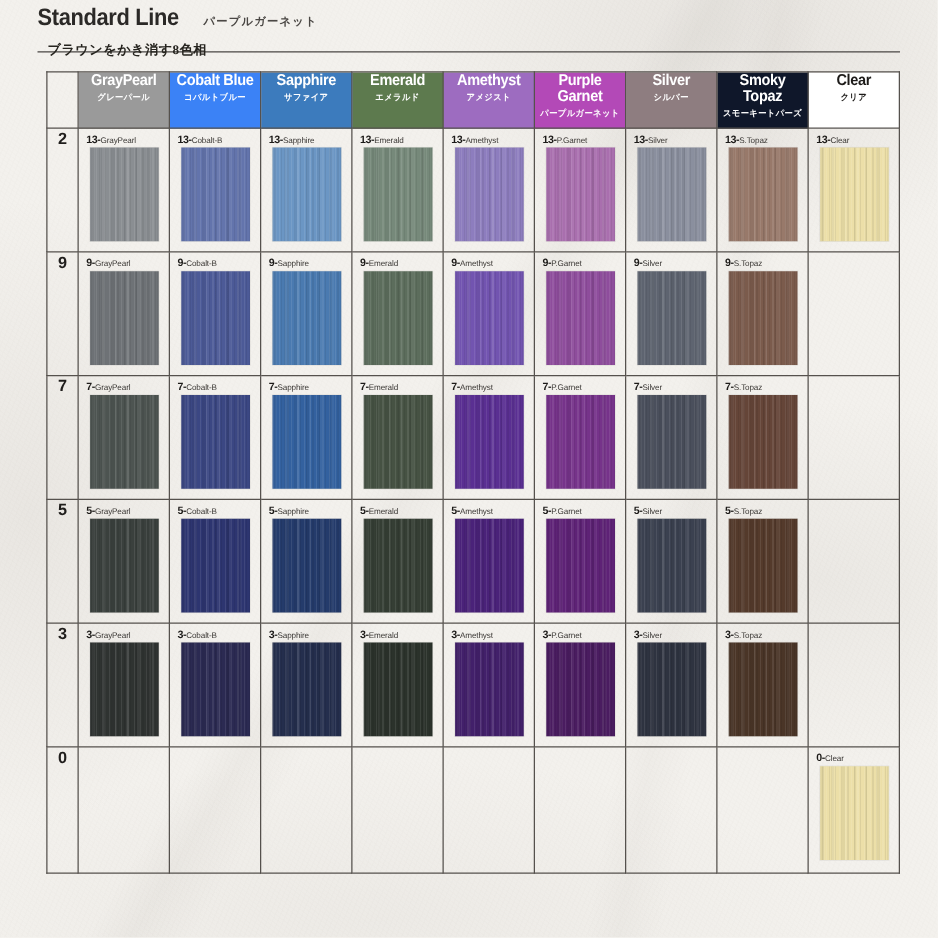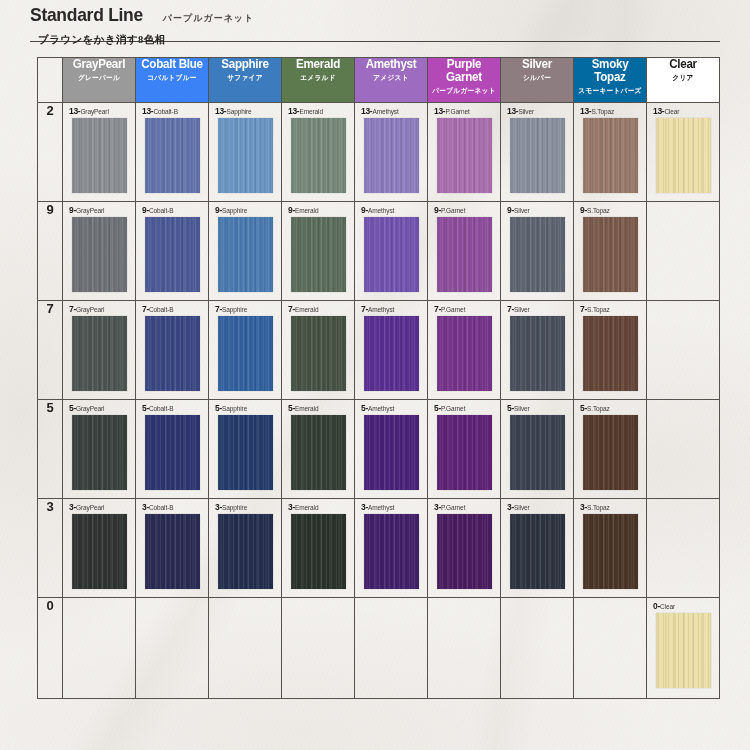--- a/index.html
+++ b/index.html
@@ -251,21 +251,21 @@
             <span class="hdr-jp">アメジスト</span>
           </th>
           <th class="hdr" style="background: rgb(179, 73, 183); color: rgb(255, 255, 255);">
             <span class="hdr-en">Purple Garnet</span>
             <span class="hdr-jp">パープルガーネット</span>
           </th>
           <th class="hdr" style="background: rgb(142, 125, 128); color: rgb(255, 255, 255);">
             <span class="hdr-en">Silver</span>
             <span class="hdr-jp">シルバー</span>
           </th>
-          <th class="hdr" style="background: #0369a1; color: rgb(255, 255, 255);">
+          <th class="hdr" style="background: #0f172a; color: rgb(255, 255, 255);">
             <span class="hdr-en">Smoky Topaz</span>
             <span class="hdr-jp">スモーキートパーズ</span>
           </th>
           <th class="hdr" style="background: rgb(255, 255, 255); color: rgb(29, 27, 25);">
             <span class="hdr-en">Clear</span>
             <span class="hdr-jp">クリア</span>
           </th>
         </tr>
     </thead>
     <tbody id="chart-body">

